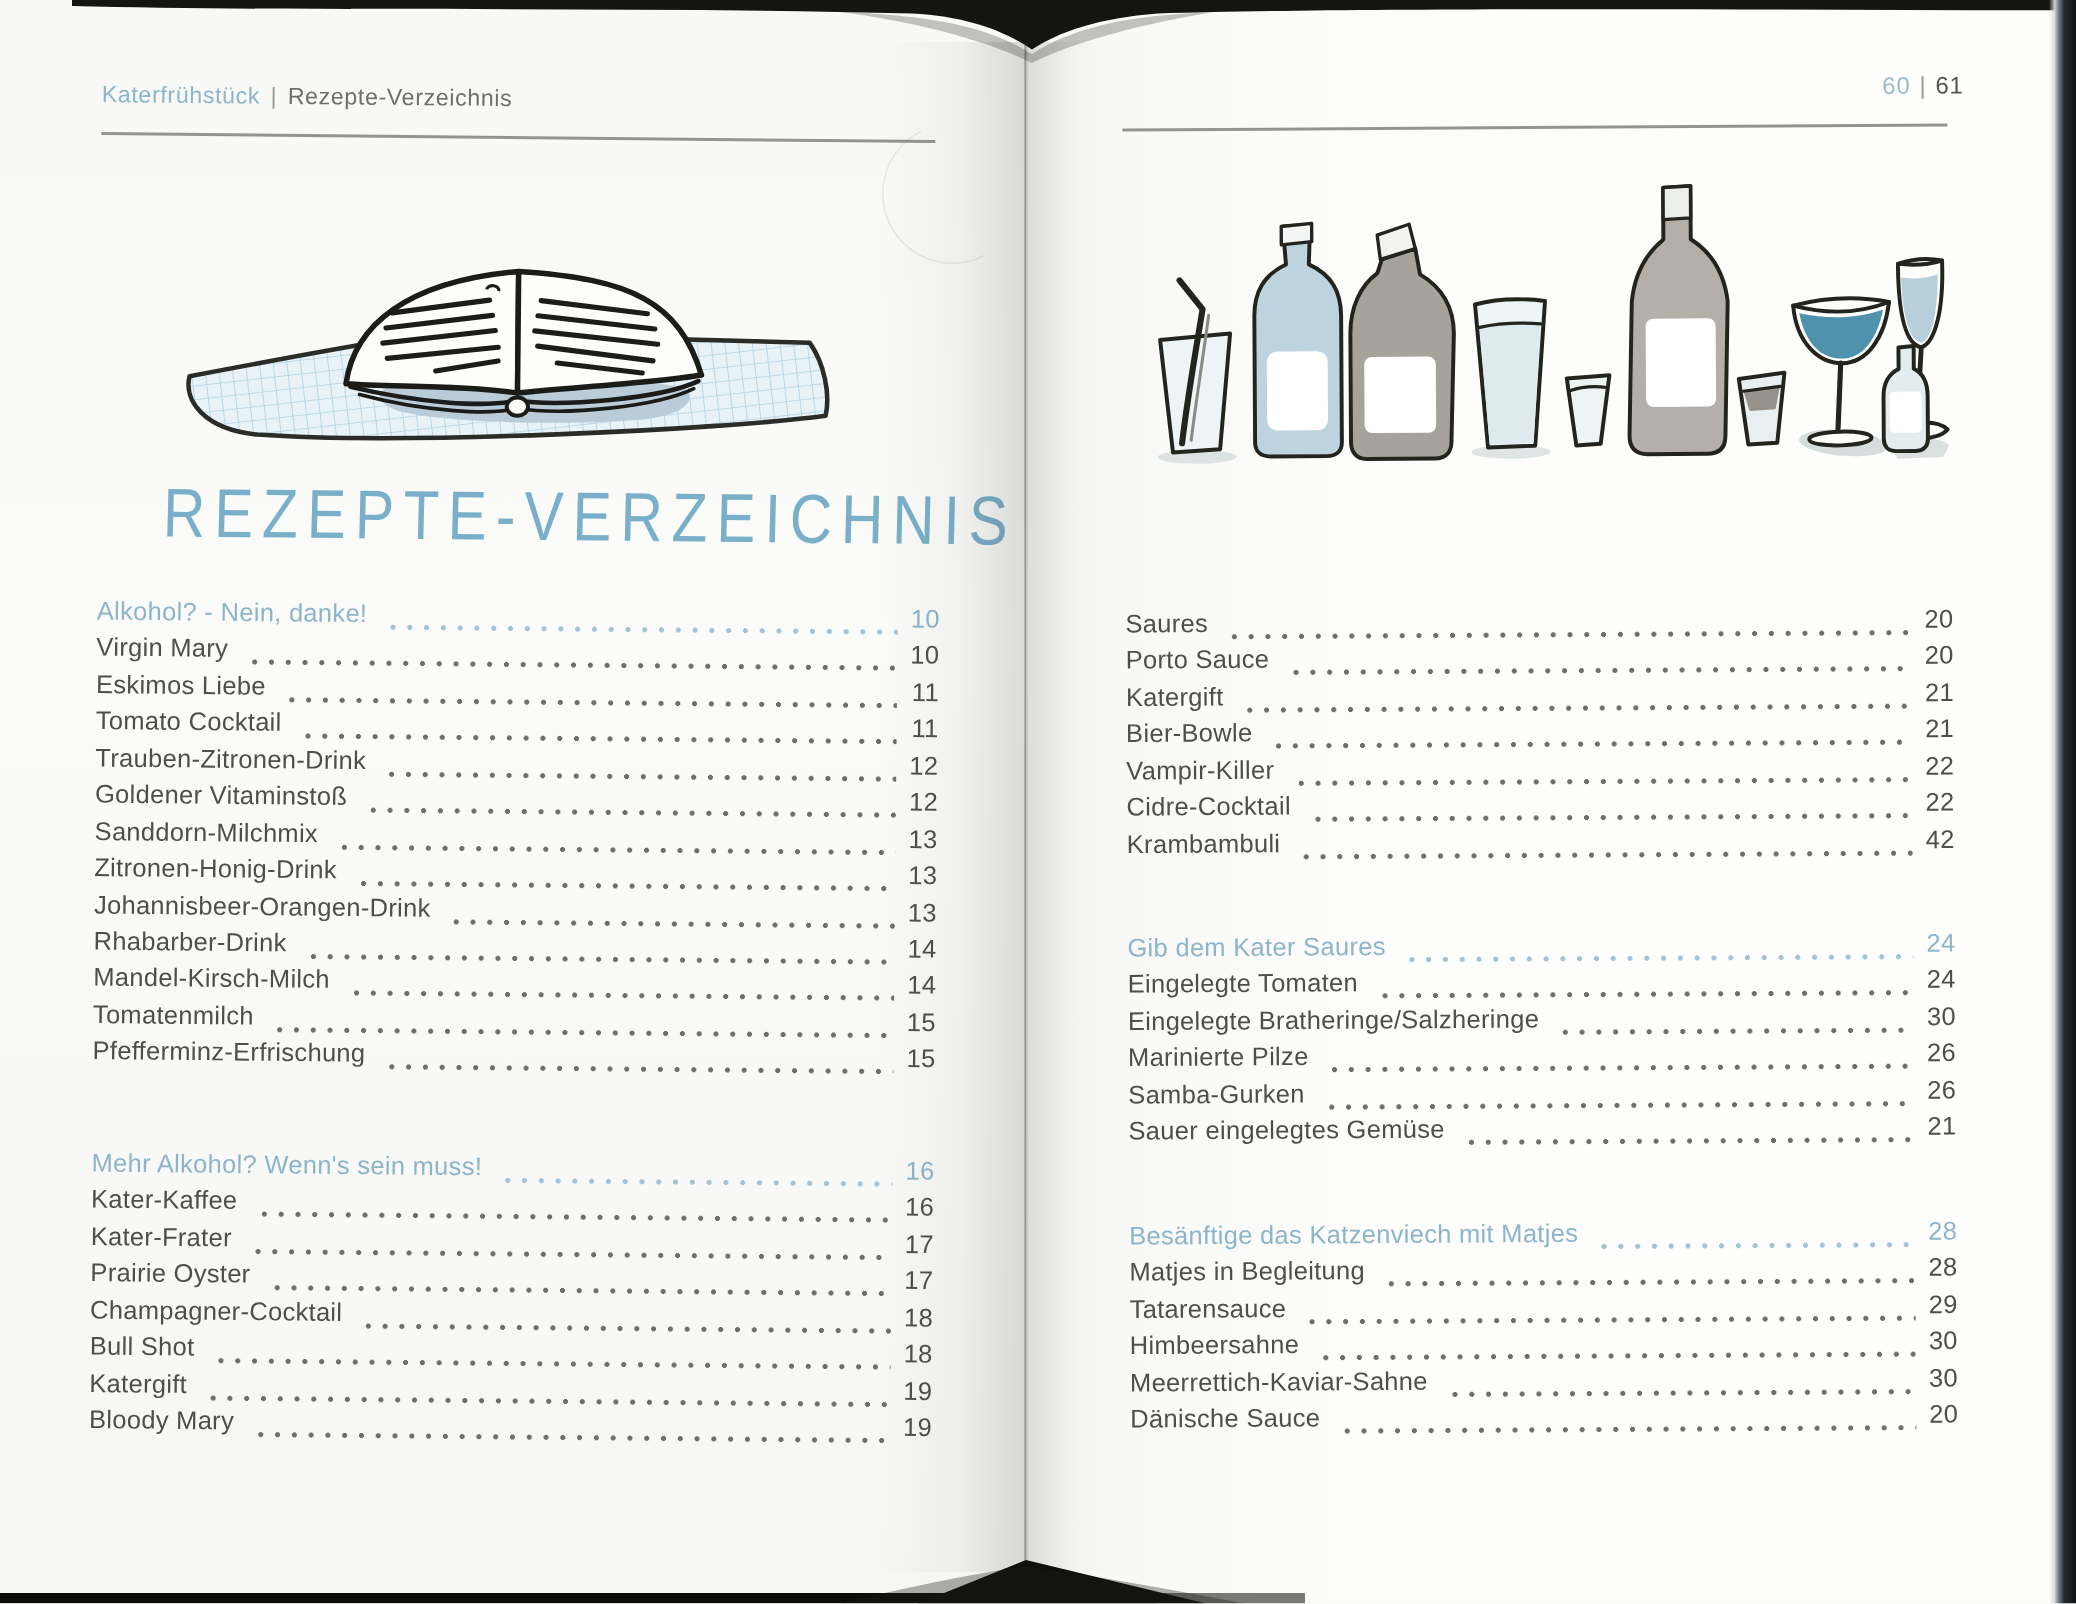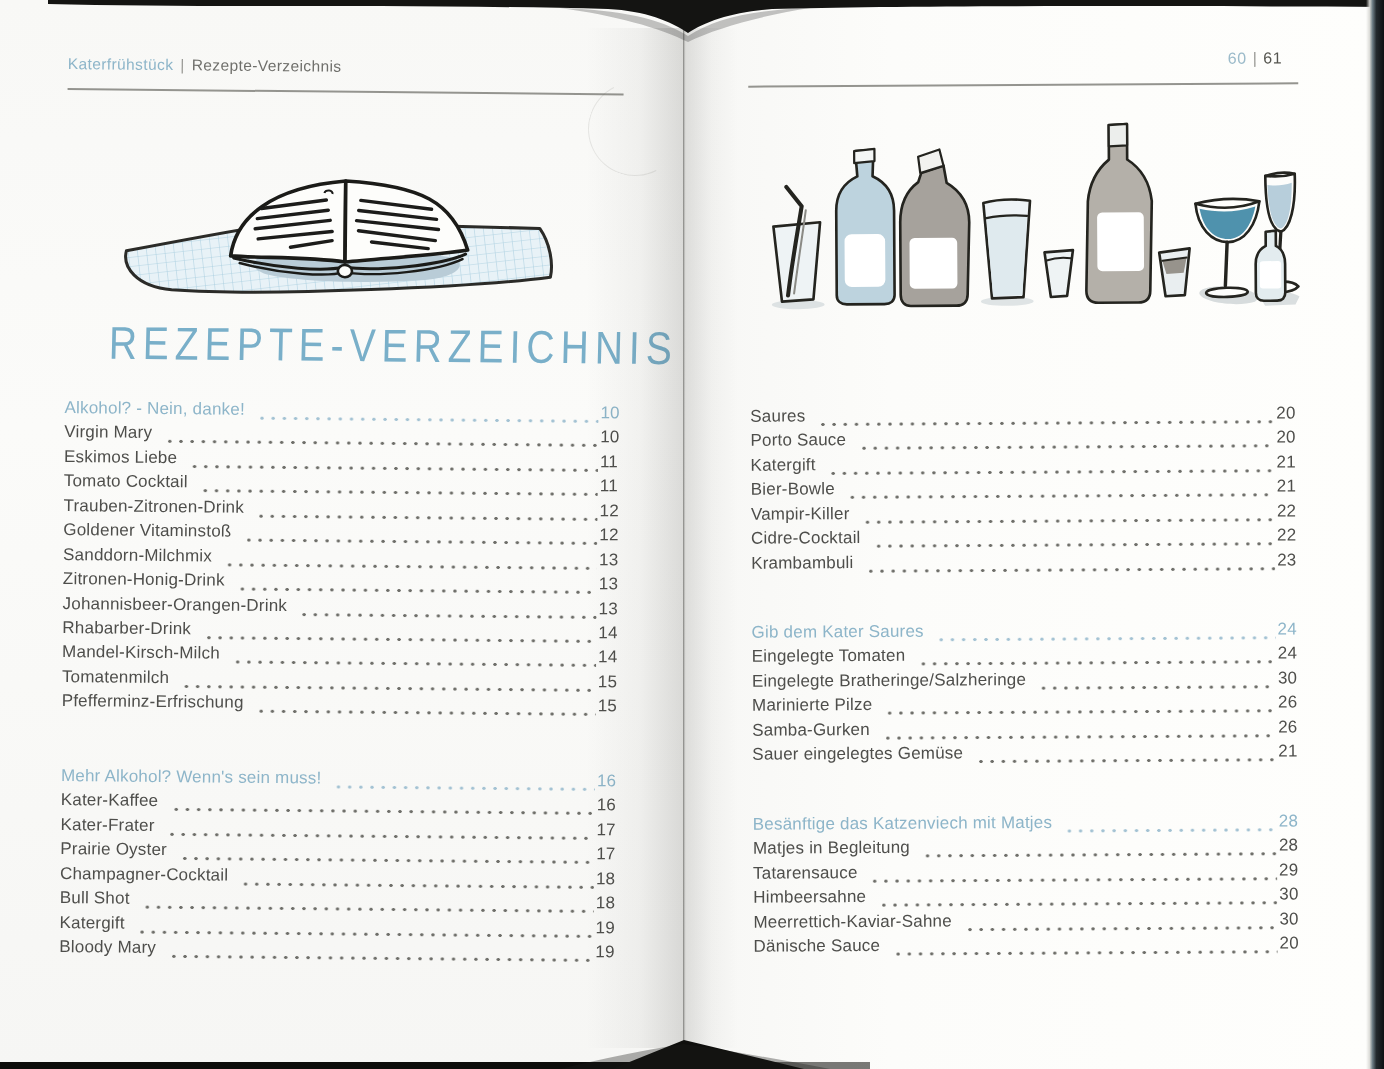--- a/index.html
+++ b/index.html
@@ -30,42 +30,42 @@
 
   
   .page-content{position:absolute;z-index:10;}
   .left-page{top:45px;left:60px;width:585px;height:960px;transform:rotate(0.55deg);transform-origin:0 0;}
   .right-page{top:45px;left:700px;width:620px;height:960px;transform:rotate(-0.35deg);transform-origin:0 0;}
 
   .running-head{position:absolute;top:10px;left:8px;font-size:15.5px;letter-spacing:0.4px;color:#6f6f6b;white-space:nowrap;}
   .running-head .crumb-blue{color:#8db5c9;}
   .running-head .sep{color:#9a9a96;padding:0 7px;}
   .head-rule-left{position:absolute;top:43px;left:8px;width:556px;height:1.5px;background:#94948f;}
-  .folio{position:absolute;top:8px;right:38px;font-size:16px;letter-spacing:0.5px;color:#55554f;margin-left:40px;}
+  .folio{position:absolute;top:8px;right:11px;font-size:16px;letter-spacing:0.5px;color:#55554f;margin-left:40px;}
   .folio .pg-blue{color:#9cbbca;}
   .folio .sep{color:#9a9a96;padding:0 6px;}
   .head-rule-right{position:absolute;top:41px;left:48px;right:22px;height:1.5px;background:#94948f;}
 
   .illu-book{position:absolute;top:112px;left:58px;width:446px;height:162px;}
   .illu-bottles{position:absolute;top:72px;left:52px;width:548px;height:212px;}
 
   .hand-title{position:absolute;top:272px;left:52px;
     font-size:39px;color:#79afc9;letter-spacing:6px;font-weight:400;
     transform:scaleY(1.18) skewX(-1deg);transform-origin:0 0;white-space:nowrap;}
 
   
   .toc-section{position:absolute;}
   .left-page .toc-section{left:8px;width:562px;}
   .right-page .toc-section{left:48px;width:552px;}
   .toc-row{display:flex;height:24.45px;line-height:24.5px;font-size:17px;color:#4e4e4b;letter-spacing:0.2px;}
   .toc-row .lbl{white-space:nowrap;}
   .toc-row .dots{flex:1;margin-left:10px;margin-right:2px;
     background-image:radial-gradient(circle,#6e6e69 1.5px,rgba(0,0,0,0) 1.8px);
     background-size:11.2px 24.5px;background-repeat:repeat-x;background-position:2px 8px;}
-  .toc-row .pg{min-width:26px;text-align:left;}
+  .toc-row .pg{min-width:26px;text-align:right;}
   .toc-row.hdr{color:#8db5c9;}
   .toc-row.hdr .dots{background-image:radial-gradient(circle,#a3c2d3 1.5px,rgba(0,0,0,0) 1.8px);}
 </style>
 </head>
 <body>
 
 <div class="left-page-tone"></div>
 <div class="right-page-tone"></div>
 
 <div class="page-content left-page">
@@ -319,21 +319,21 @@
         <span class="pg">22</span>
       </div>
       <div class="toc-row">
         <span class="lbl">Cidre-Cocktail</span>
         <span class="dots"></span>
         <span class="pg">22</span>
       </div>
       <div class="toc-row">
         <span class="lbl">Krambambuli</span>
         <span class="dots"></span>
-        <span class="pg">23</span>
+        <span class="pg">42</span>
       </div>
     </div>
   <div class="toc-section" style="top:576px;">
       <div class="toc-row hdr">
         <span class="lbl">Gib dem Kater Saures</span>
         <span class="dots"></span>
         <span class="pg">24</span>
       </div>
       <div class="toc-row">
         <span class="lbl">Eingelegte Tomaten</span>

